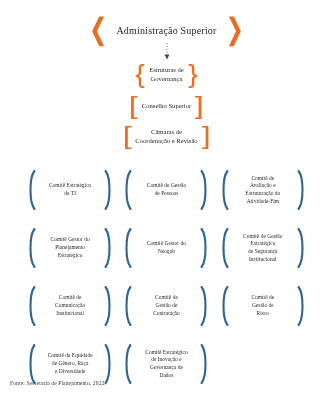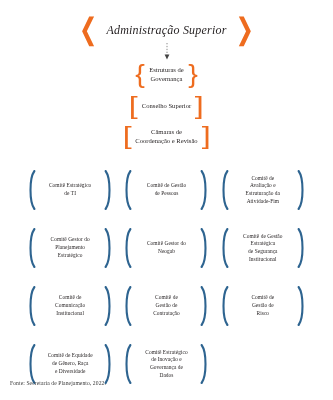--- a/index.html
+++ b/index.html
@@ -26,25 +26,24 @@
   }
   .chevron {
     color: #ee6c1f;
     font-size: 22px;
     line-height: 1;
     font-weight: 300;
     font-family: "Liberation Sans", sans-serif;
     transform: scaleY(1.35);
   }
   .org-header-title {
-    font-size: 12px;
+    font-size: 10px;
     letter-spacing: .2px;
     color: #231f20;
     white-space: nowrap;
-    font-style: italic;
   }
 
   
   .connector {
     display: flex;
     justify-content: center;
     margin-top: 2px;
     height: 18px;
   }
   .connector svg { display: block; }

